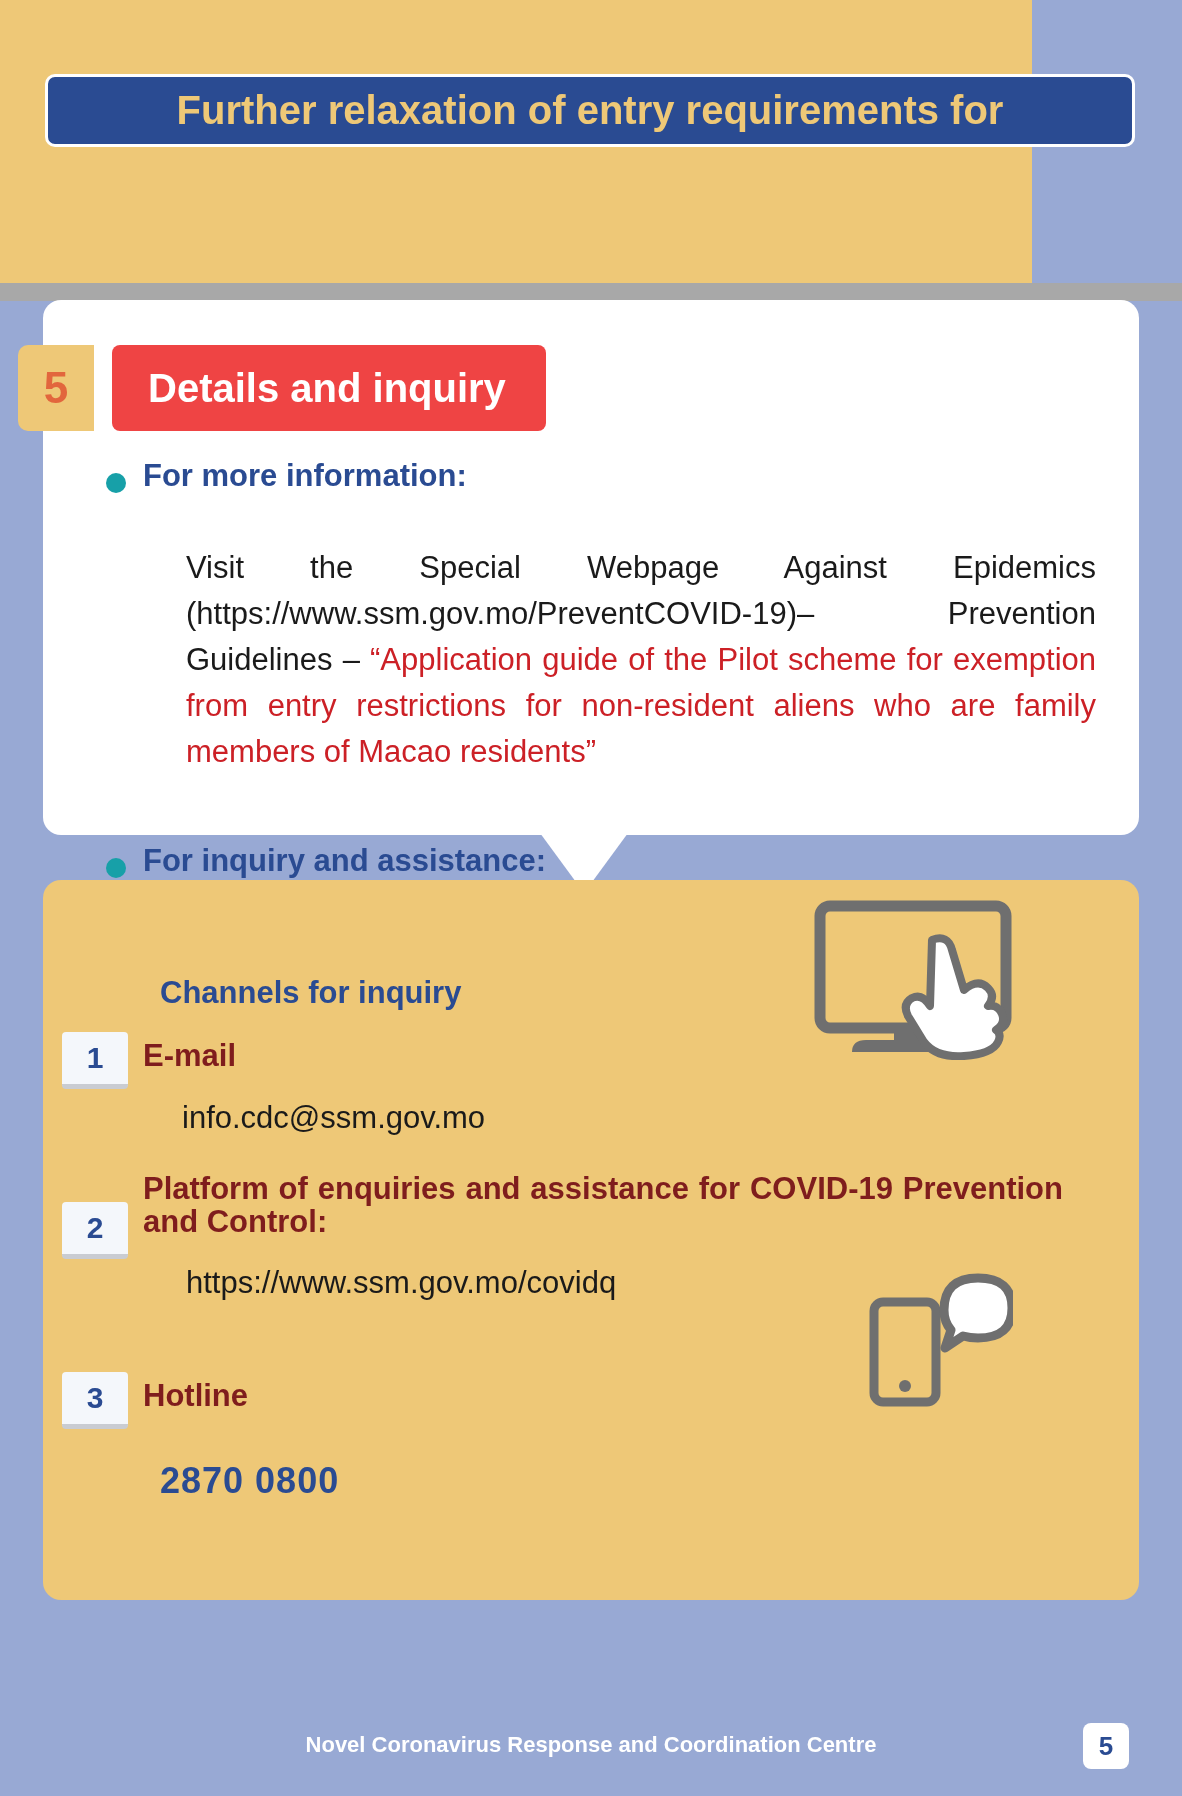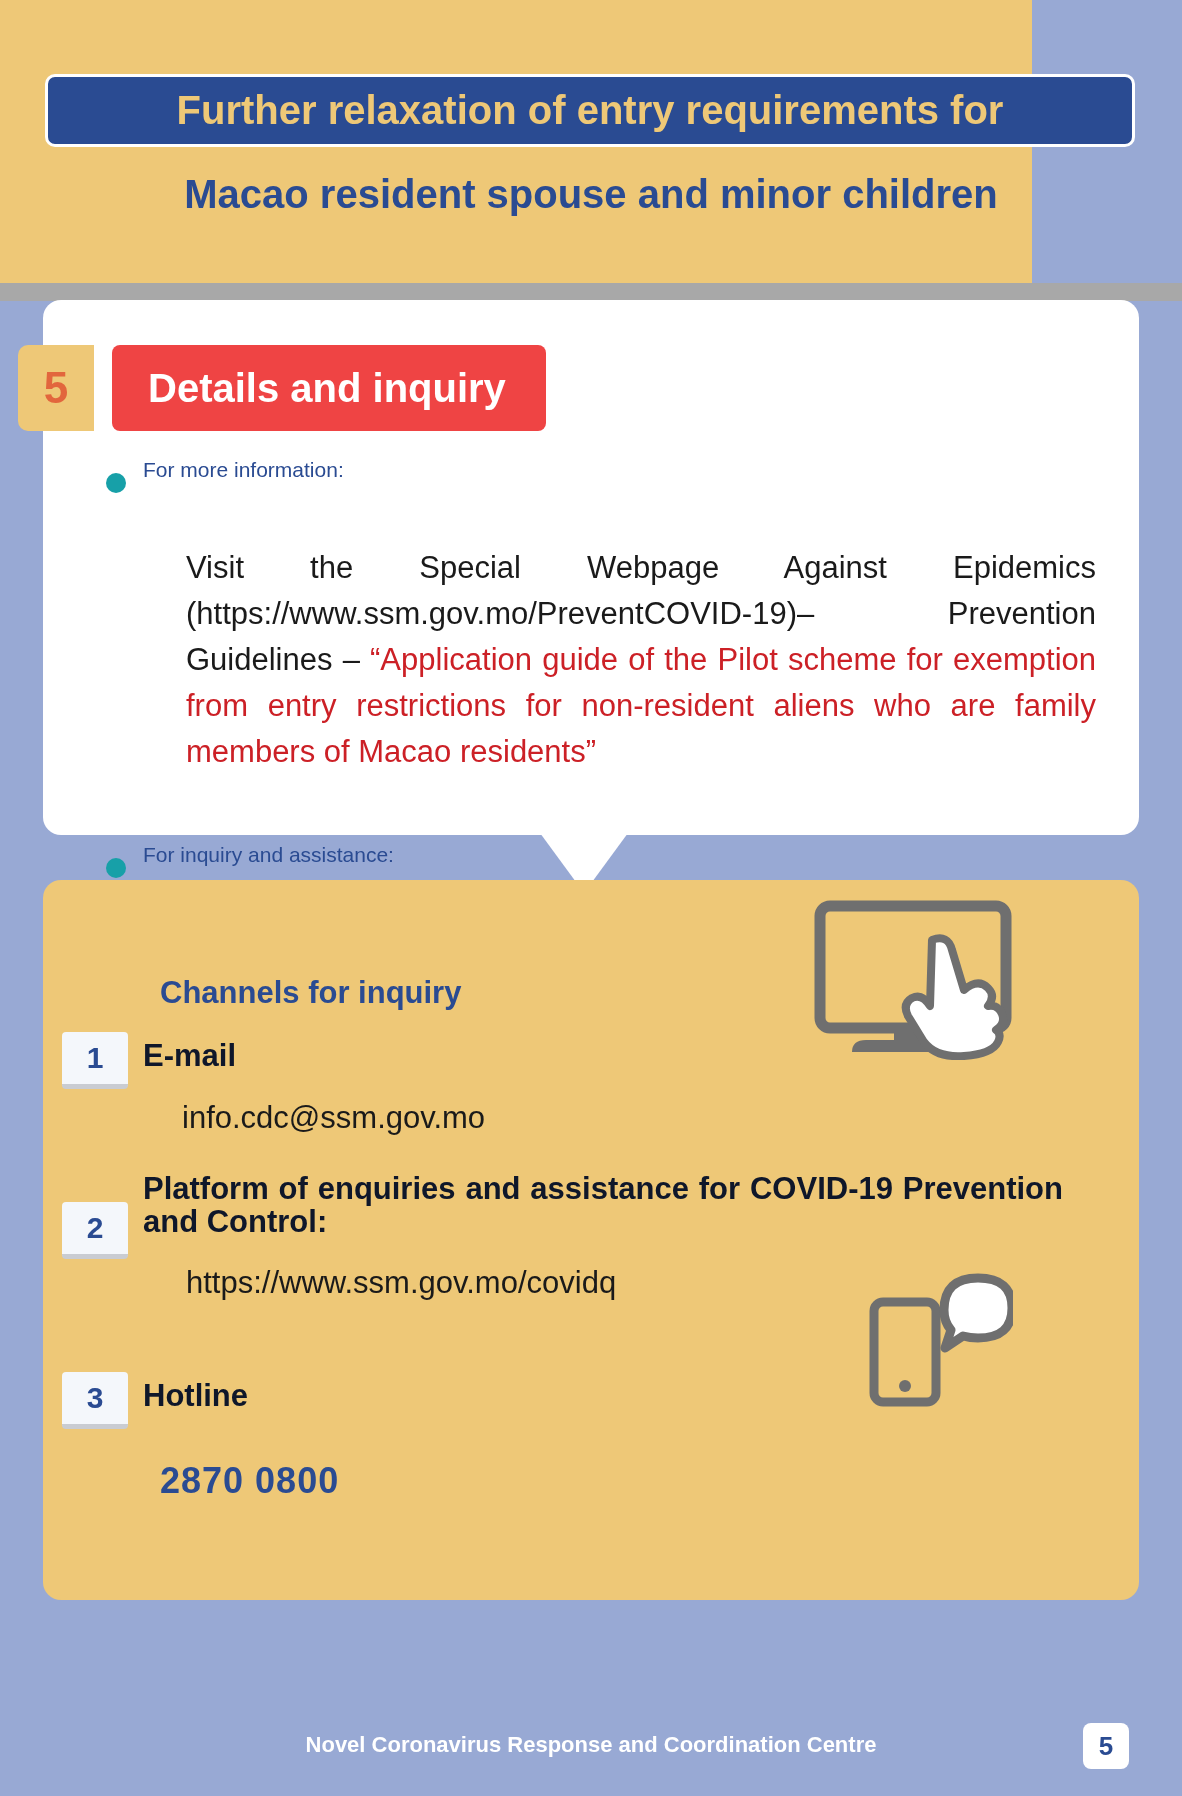--- a/index.html
+++ b/index.html
@@ -122,22 +122,22 @@
   .bullet-dot {
     position: absolute;
     width: 20px;
     height: 20px;
     border-radius: 50%;
     background: #17a0a8;
   }
   .bullet-label {
     position: absolute;
     color: #2a4b92;
-    font-size: 21px;
-    font-weight: normal;
+    font-size: 31px;
+    font-weight: bold;
     white-space: nowrap;
   }
 
   .info-para {
     position: absolute;
     left: 160px;
     top: 545px;
     width: 910px;
     font-size: 31px;
     line-height: 46px;
@@ -178,21 +178,21 @@
     border-radius: 4px;
     display: flex;
     align-items: center;
     justify-content: center;
     color: #2a4b92;
     font-size: 30px;
     font-weight: bold;
   }
   .item-title {
     position: absolute;
-    color: #0f172a;
+    color: #7f1d1d;
     font-size: 31px;
     font-weight: bold;
   }
   .item-title.wrap {
     width: 920px;
     line-height: 33px;
     text-align: justify;
   }
   .item-value {
     position: absolute;
@@ -249,21 +249,20 @@
     font-weight: bold;
   }
 </style>
 </head>
 <body>
 
 <div class="header">
   <div class="header-title-box">
     <span>Further relaxation of entry requirements for</span>
   </div>
-  <div class="header-subtitle">Macao resident spouse and minor children</div>
 </div>
 <div class="header-shadow"></div>
 
 <div class="white-card"></div>
 <div class="white-card-tail"></div>
 
 <div class="section-head">
   <div class="section-num">5</div>
   <div class="section-title">Details and inquiry</div>
 </div>

